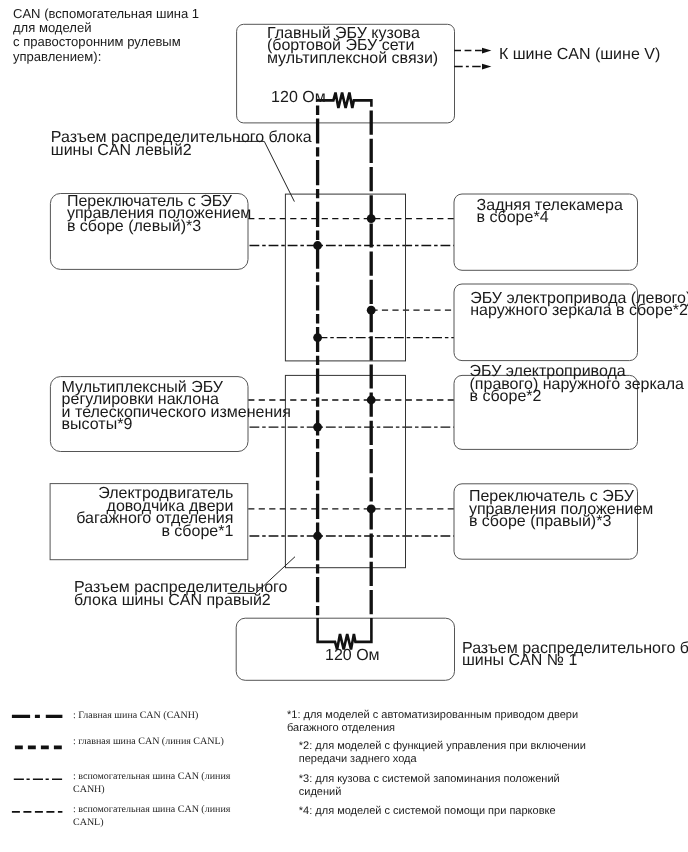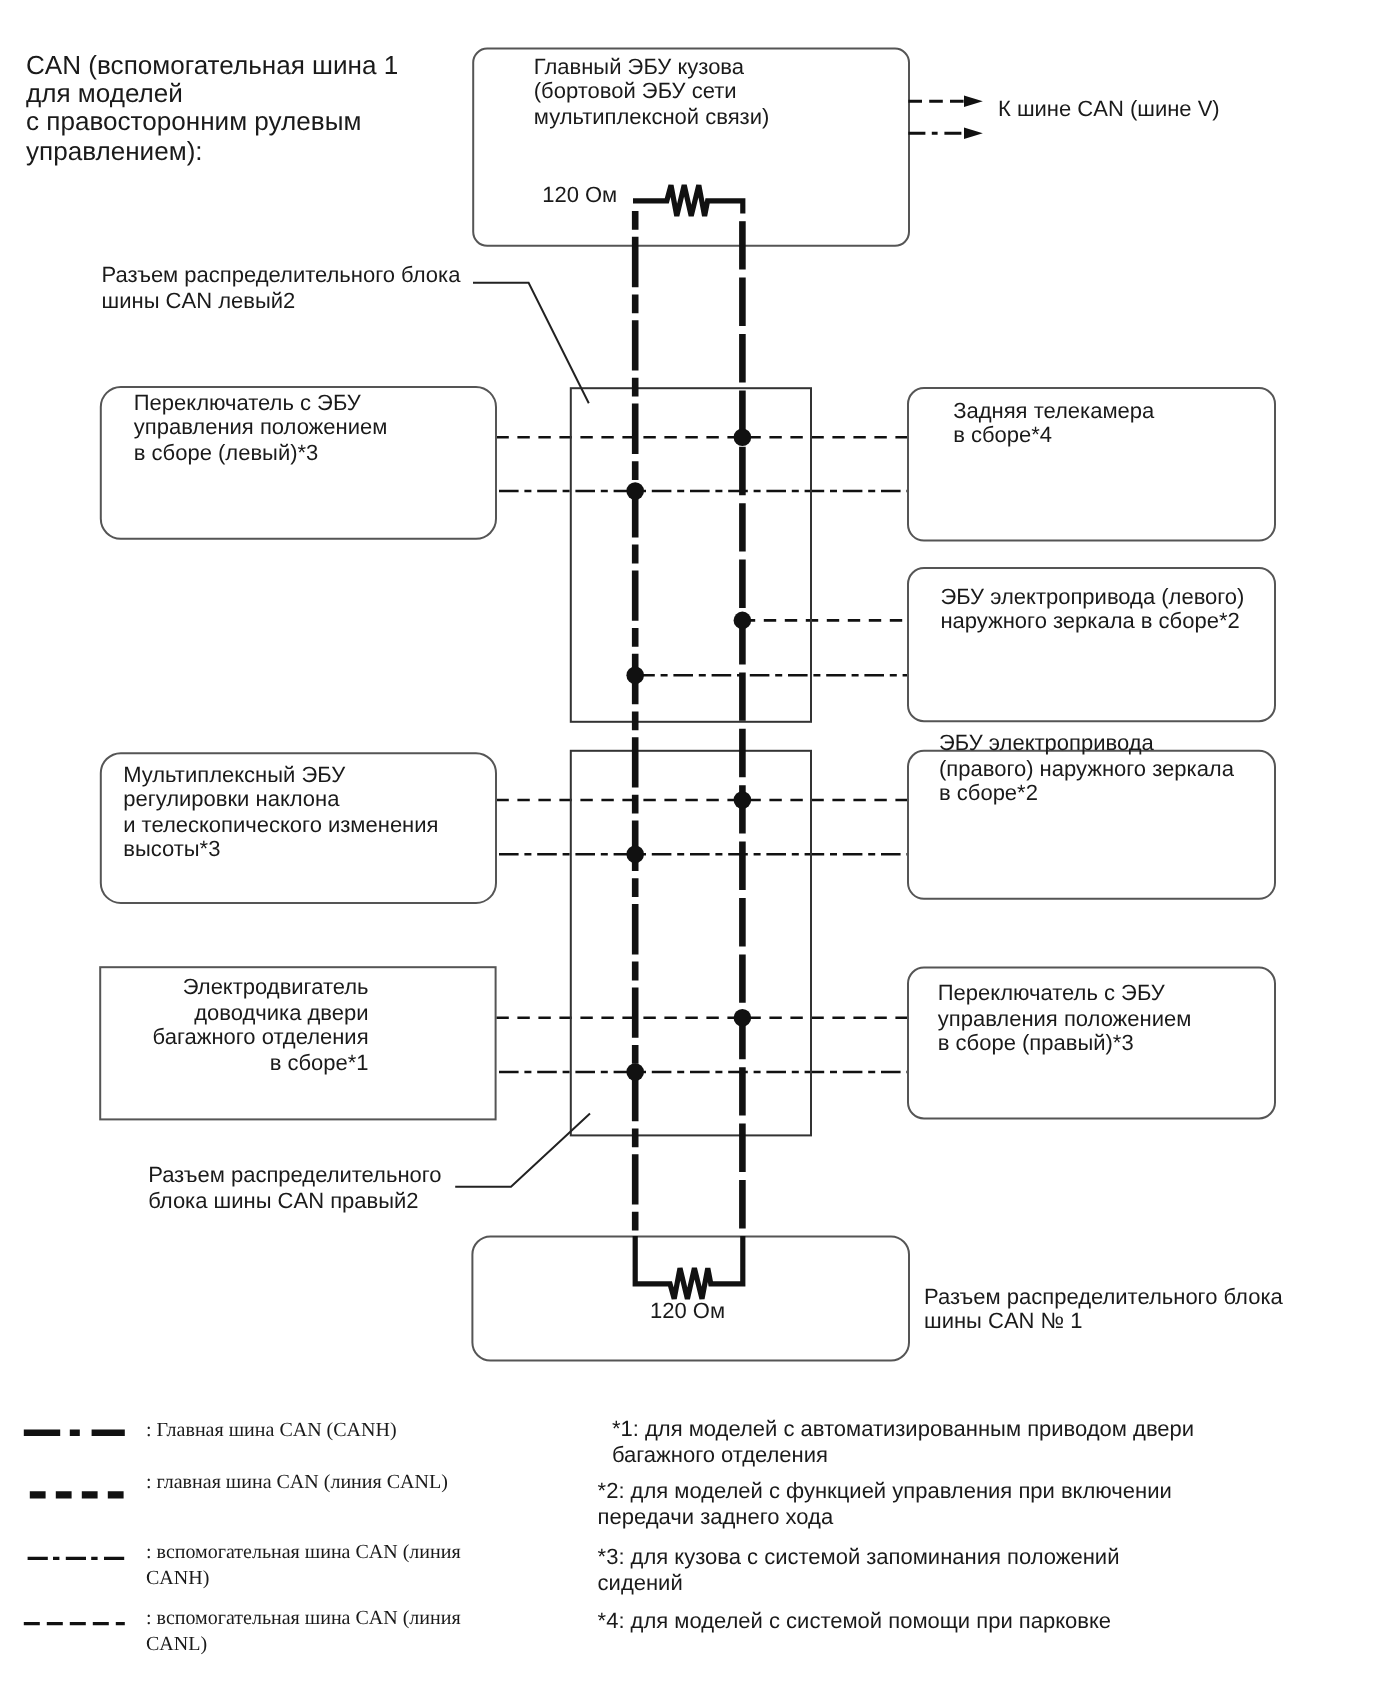--- a/index.html
+++ b/index.html
@@ -4,22 +4,22 @@
 <title>CAN bus diagram</title>
 <style>
   html,body{margin:0;padding:0;background:#ffffff;
        -webkit-font-smoothing:antialiased;
        text-rendering:geometricPrecision;}
   body{width:688px;height:852px;position:relative;
        font-family:"Liberation Sans",sans-serif;color:#1a1a1a;overflow:hidden;}
   .stage{position:absolute;left:0;top:0;width:688px;height:852px;background:#fff;}
   svg.diagram{position:absolute;left:0;top:0;width:688px;height:852px;overflow:visible;}
   .txt{position:absolute;white-space:pre;color:#1a1a1a;
-       font-family:"Liberation Sans",sans-serif;font-size:11px;line-height:12.5px;}
-  .title{font-size:13.05px;line-height:14.4px;margin-top:19px;}
+       font-family:"Liberation Sans",sans-serif;font-size:16px;line-height:12.5px;}
+  .title{font-size:13.05px;line-height:14.4px;}
   .legend-txt{font-size:10px;line-height:13.05px;font-family:Liberation Serif, serif;}
   .note-txt{font-size:11px;line-height:12.7px;}
 </style>
 </head>
 <body>
 
 <div class="stage">
 
   <svg class="diagram" viewBox="0 0 688 852">
     <defs>
@@ -115,21 +115,21 @@
   <div class="txt" style="left:462px;top:642.8px;">Разъем распределительного блока
 шины CAN № 1</div>
   <div class="txt" style="left:325px;top:650px;">120 Ом</div>
 
   <div class="txt" style="left:66.9px;top:195.9px;">Переключатель с ЭБУ
 управления положением
 в сборе (левый)*3</div>
   <div class="txt" style="left:61.6px;top:381.7px;">Мультиплексный ЭБУ
 регулировки наклона
 и телескопического изменения
-высоты*3</div>
+высоты*9</div>
   <div class="txt" style="left:76.3px;top:488.3px;text-align:right;">Электродвигатель
 доводчика двери
 багажного отделения
 в сборе*1</div>
 
   <div class="txt" style="left:476.6px;top:199.7px;">Задняя телекамера
 в сборе*4</div>
   <div class="txt" style="left:470.2px;top:292.7px;">ЭБУ электропривода (левого)
 наружного зеркала в сборе*2</div>
   <div class="txt" style="left:469.5px;top:366px;">ЭБУ электропривода
@@ -139,20 +139,20 @@
 управления положением
 в сборе (правый)*3</div>
 
   <div class="txt legend-txt" style="left:73px;top:708.8px;">: Главная шина CAN (CANH)</div>
   <div class="txt legend-txt" style="left:73px;top:735.1px;">: главная шина CAN (линия CANL)</div>
   <div class="txt legend-txt" style="left:73px;top:769.9px;">: вспомогательная шина CAN (линия
 CANH)</div>
   <div class="txt legend-txt" style="left:73px;top:802.8px;">: вспомогательная шина CAN (линия
 CANL)</div>
 
-  <div class="txt note-txt" style="left:306px;top:709.2px;">*1: для моделей с автоматизированным приводом двери
+  <div class="txt note-txt" style="left:287px;top:709.2px;">*1: для моделей с автоматизированным приводом двери
 багажного отделения</div>
   <div class="txt note-txt" style="left:298.8px;top:740.1px;">*2: для моделей с функцией управления при включении
 передачи заднего хода</div>
   <div class="txt note-txt" style="left:298.8px;top:773px;">*3: для кузова с системой запоминания положений
 сидений</div>
   <div class="txt note-txt" style="left:298.8px;top:805.2px;">*4: для моделей с системой помощи при парковке</div>
 </div>
 
 </body></html>

